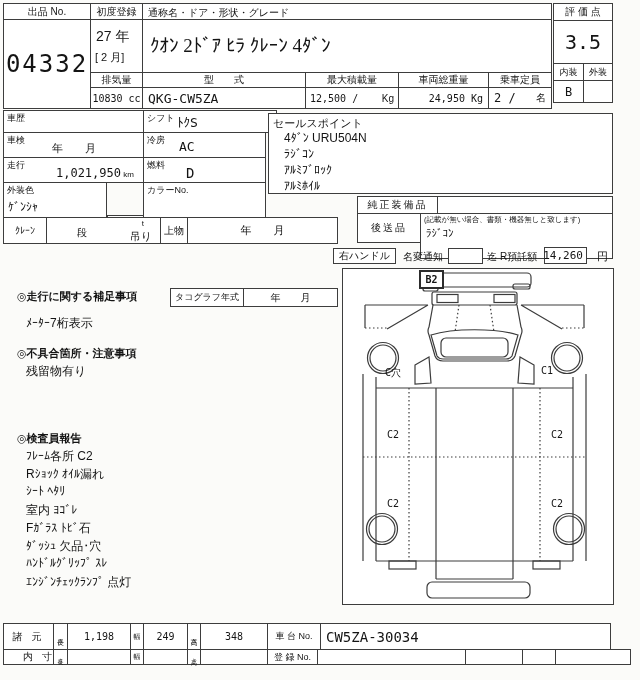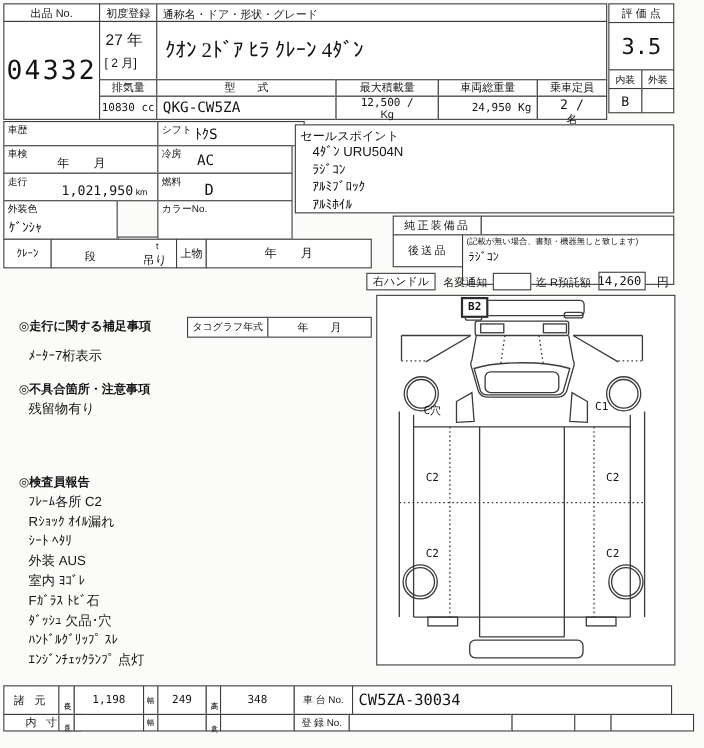--- a/index.html
+++ b/index.html
@@ -9,21 +9,21 @@
   .txt{position:absolute;white-space:nowrap;}
   .ctr{display:flex;align-items:center;justify-content:center;text-align:center;}
   .hdr{font-size:10px;}
   .mono{font-family:"DejaVu Sans Mono","Liberation Mono",monospace;}
   .cornerlbl{position:absolute;top:1px;left:3px;font-size:9px;}
   .big{font-size:24px;letter-spacing:2px;}
   .name{font-size:19px;padding-left:7px;display:flex;align-items:center;font-family:Liberation Serif, serif;}
   .sec{font-size:11px;font-weight:600;}
   .note{font-size:12px;}
   .vlab{writing-mode:vertical-rl;text-orientation:upright;line-height:1;}
-  .flexsplit{display:flex;align-items:center;justify-content:space-between;box-sizing:border-box;flex-direction:column;}
+  .flexsplit{display:flex;align-items:center;justify-content:space-between;box-sizing:border-box;}
   .inspline{height:18px;font-size:12px;white-space:nowrap;}
   .salesline{height:16px;font-size:12px;white-space:nowrap;}
   svg{display:block;}
   .dlabel{position:absolute;font-size:10px;font-family:"DejaVu Sans Mono","Liberation Mono",monospace;}
 </style>
 </head>
 <body>
 
 <div class="sheet">
 
@@ -149,21 +149,20 @@
   <div class="txt note" style="left:26px;top:315px;">ﾒｰﾀｰ7桁表示</div>
 
   <div class="txt sec" style="left:17px;top:346px;">◎不具合箇所・注意事項</div>
   <div class="txt note" style="left:26px;top:363px;">残留物有り</div>
 
   <div class="txt sec" style="left:17px;top:431px;">◎検査員報告</div>
   <div style="position:absolute;left:26px;top:448px;">
     <div class="inspline">ﾌﾚｰﾑ各所 C2</div>
     <div class="inspline">Rｼｮｯｸ ｵｲﾙ漏れ</div>
     <div class="inspline">ｼｰﾄ ﾍﾀﾘ</div>
-    <div class="inspline">外装 AUS</div>
     <div class="inspline">室内 ﾖｺﾞﾚ</div>
     <div class="inspline">Fｶﾞﾗｽ ﾄﾋﾞ石</div>
     <div class="inspline">ﾀﾞｯｼｭ 欠品･穴</div>
     <div class="inspline">ﾊﾝﾄﾞﾙｸﾞﾘｯﾌﾟ ｽﾚ</div>
     <div class="inspline">ｴﾝｼﾞﾝﾁｪｯｸﾗﾝﾌﾟ 点灯</div>
   </div>
 
   <div class="cell" style="left:342px;top:268px;width:272px;height:337px;">
     <svg width="270" height="335" viewBox="0 0 270 335">
       <g fill="none" stroke="#3c3c3c" stroke-width="1.2">

